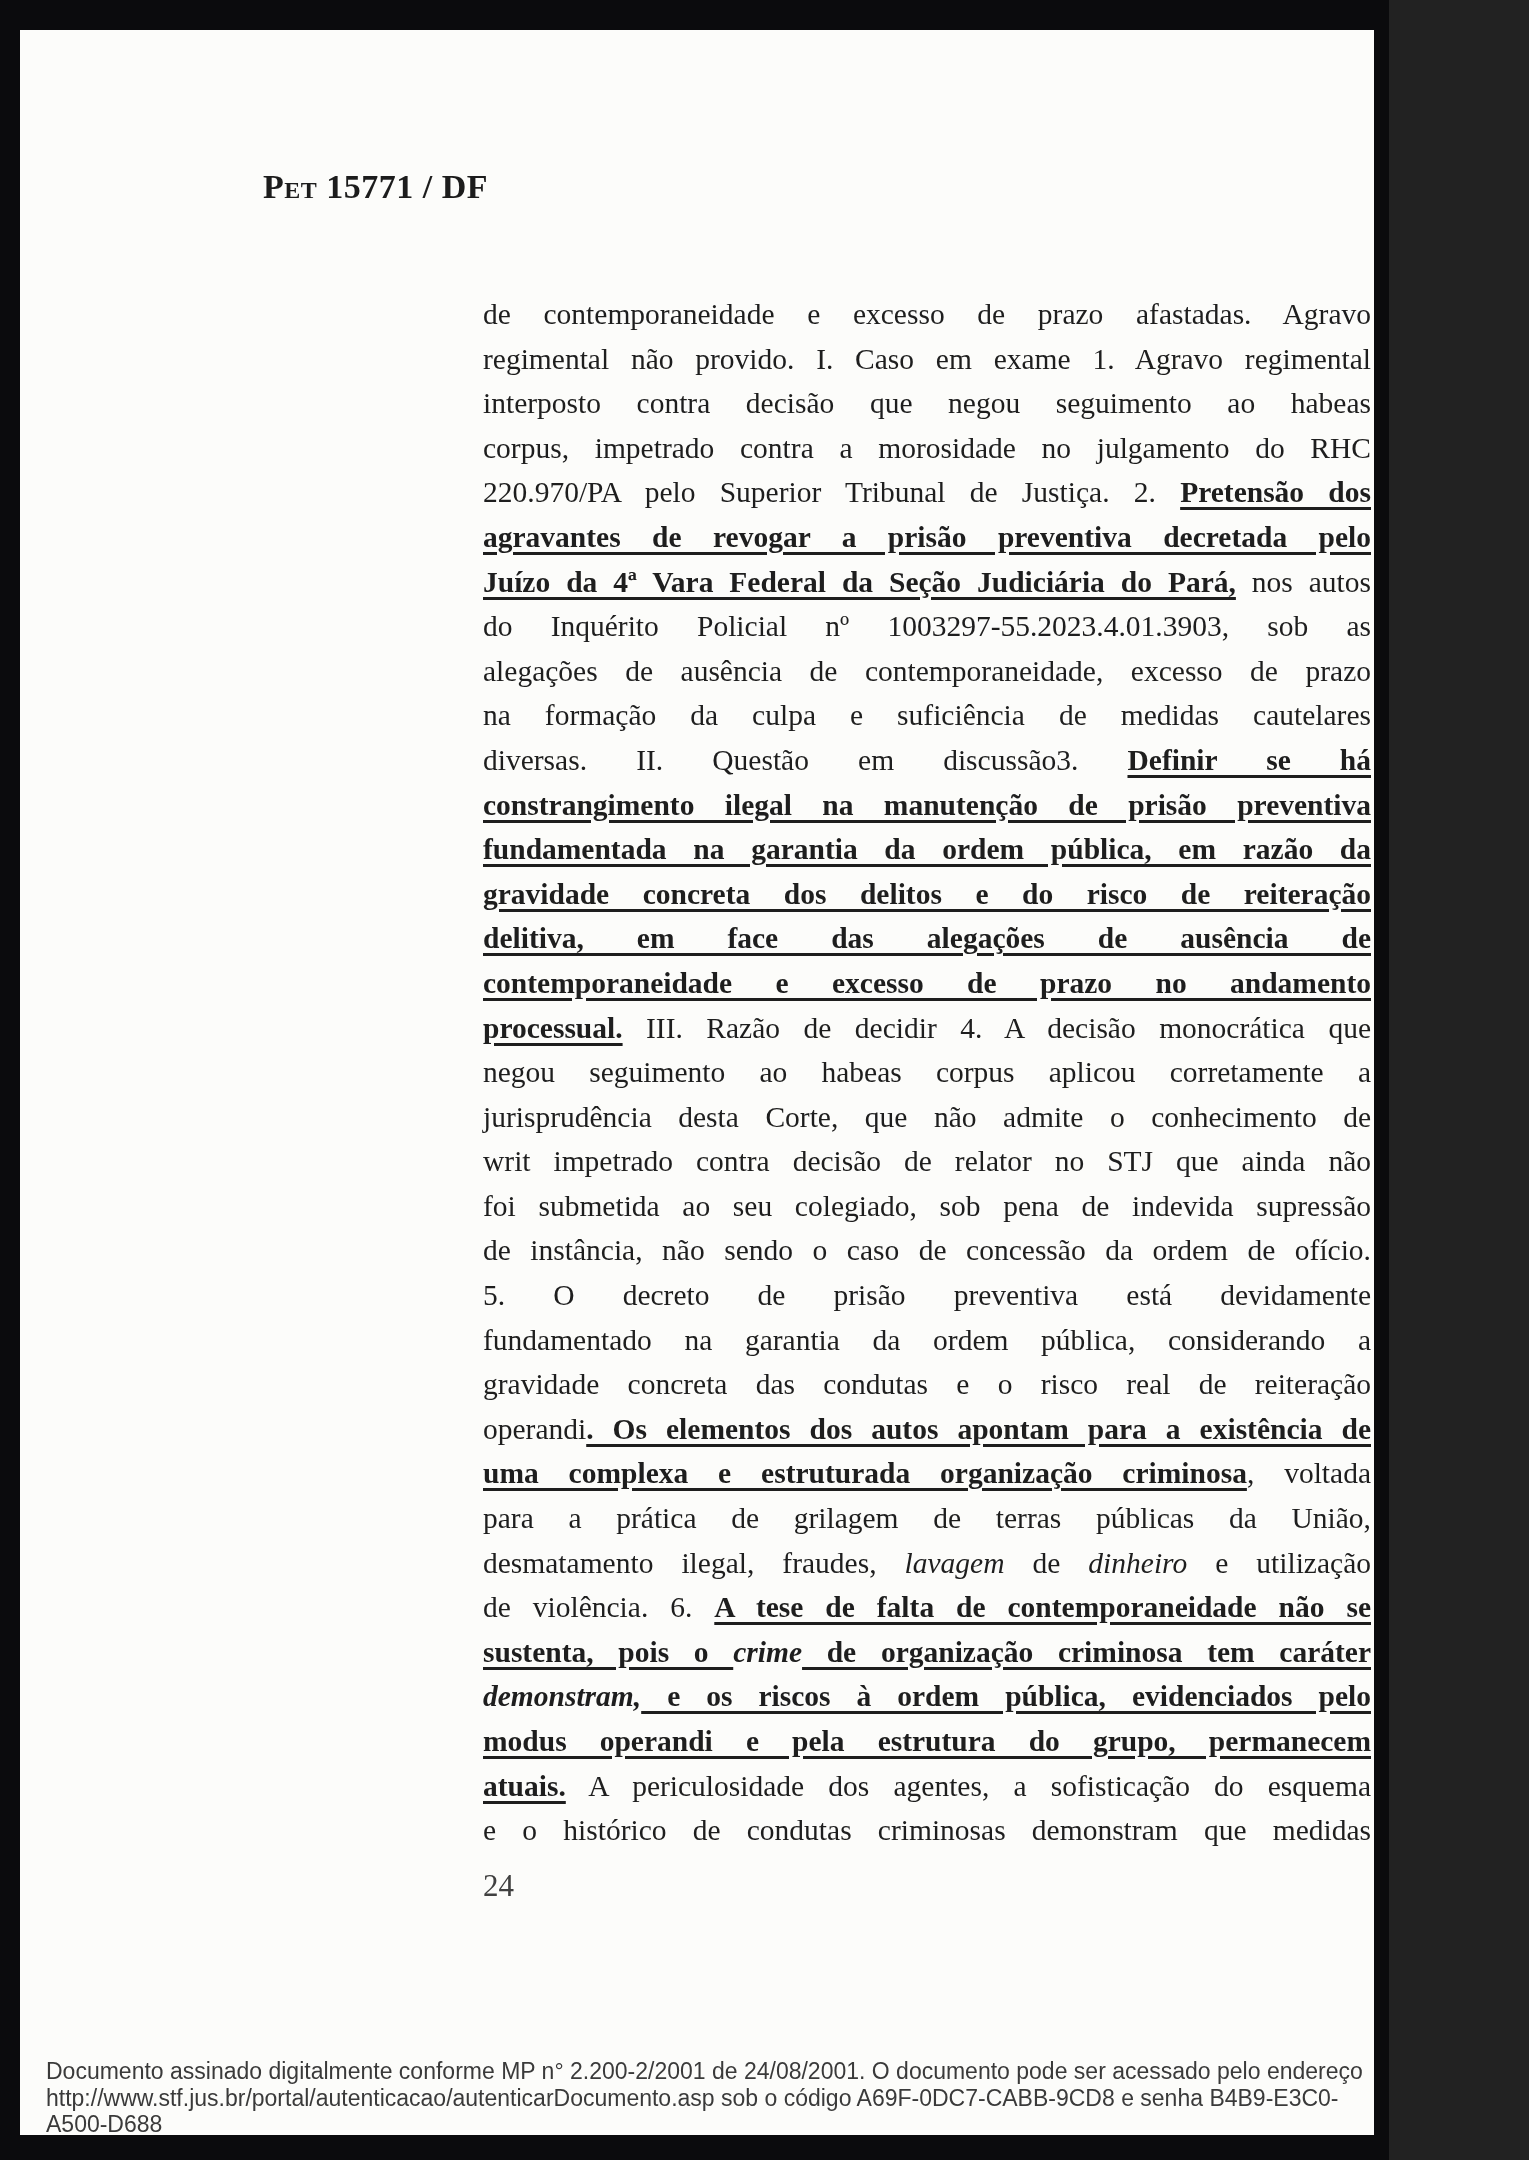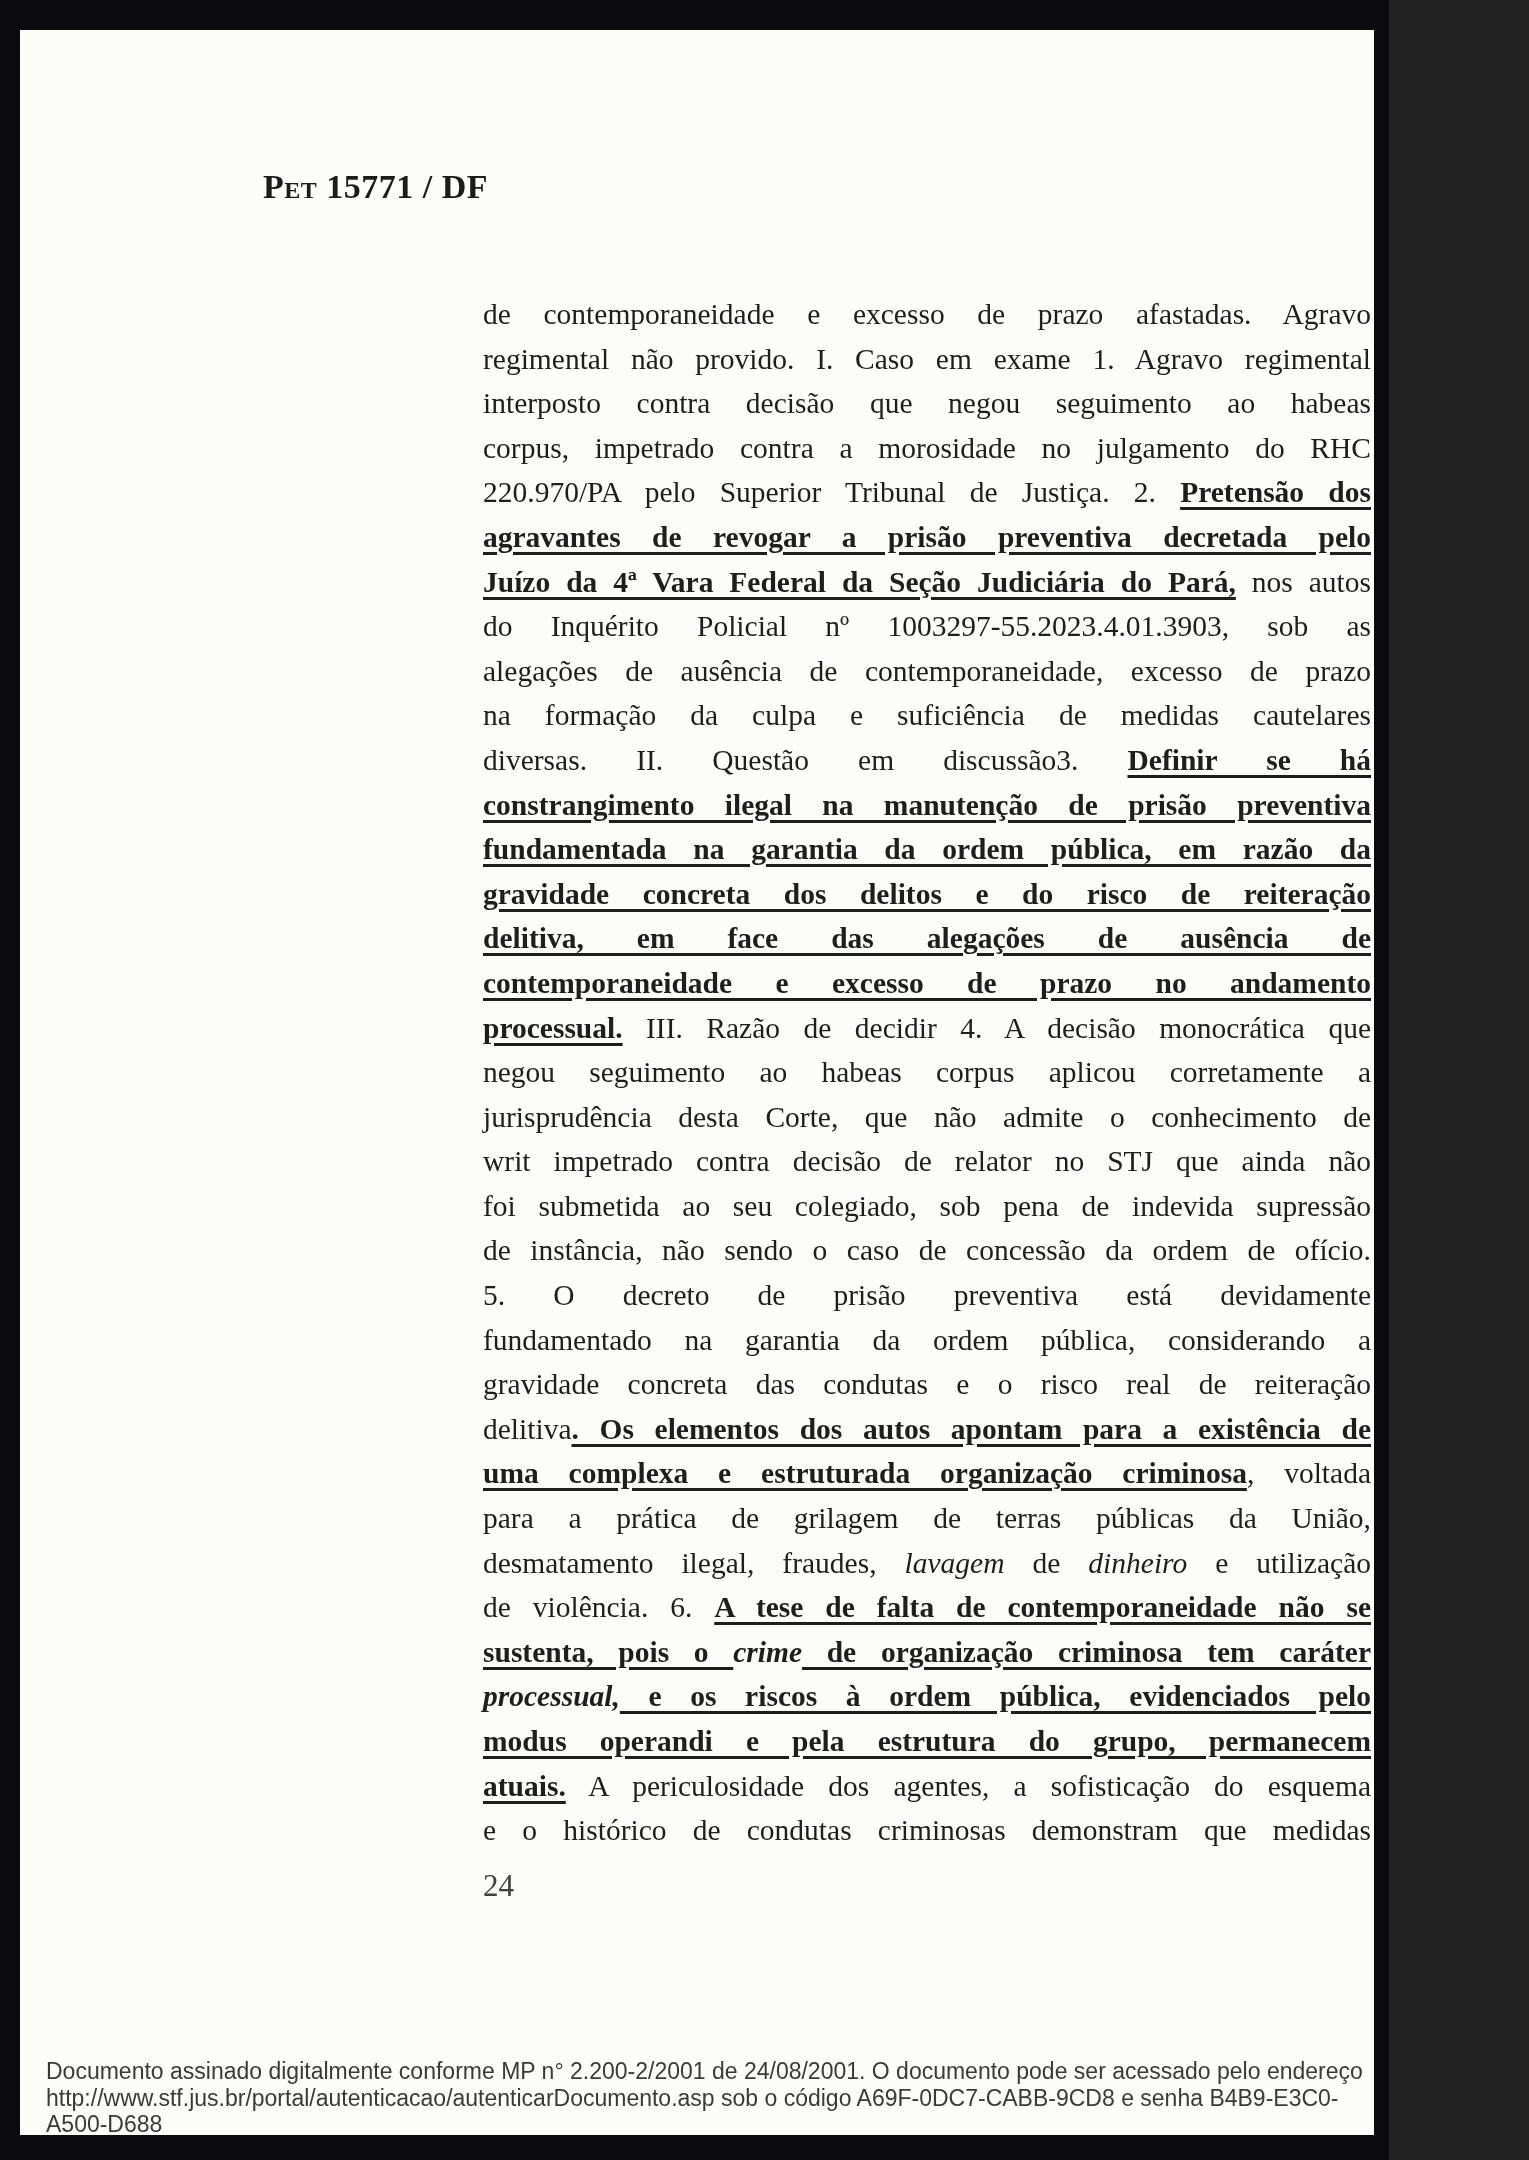--- a/index.html
+++ b/index.html
@@ -97,27 +97,27 @@
         <div class="body-line"><span class="seg-bu">contemporaneidade e excesso de prazo no andamento</span></div>
         <div class="body-line"><span class="seg-bu">processual.</span><span class="seg-r"> III. Razão de decidir 4. A decisão monocrática que</span></div>
         <div class="body-line"><span class="seg-r">negou seguimento ao habeas corpus aplicou corretamente a</span></div>
         <div class="body-line"><span class="seg-r">jurisprudência desta Corte, que não admite o conhecimento de</span></div>
         <div class="body-line"><span class="seg-r">writ impetrado contra decisão de relator no STJ que ainda não</span></div>
         <div class="body-line"><span class="seg-r">foi submetida ao seu colegiado, sob pena de indevida supressão</span></div>
         <div class="body-line"><span class="seg-r">de instância, não sendo o caso de concessão da ordem de ofício.</span></div>
         <div class="body-line"><span class="seg-r">5. O decreto de prisão preventiva está devidamente</span></div>
         <div class="body-line"><span class="seg-r">fundamentado na garantia da ordem pública, considerando a</span></div>
         <div class="body-line"><span class="seg-r">gravidade concreta das condutas e o risco real de reiteração</span></div>
-        <div class="body-line"><span class="seg-r">delitiva</span><span class="seg-bu">. Os elementos dos autos apontam para a existência de</span></div>
+        <div class="body-line"><span class="seg-r">operandi</span><span class="seg-bu">. Os elementos dos autos apontam para a existência de</span></div>
         <div class="body-line"><span class="seg-bu">uma complexa e estruturada organização criminosa</span><span class="seg-r">, voltada</span></div>
         <div class="body-line"><span class="seg-r">para a prática de grilagem de terras públicas da União,</span></div>
         <div class="body-line"><span class="seg-r">desmatamento ilegal, fraudes, </span><span class="seg-i">lavagem</span><span class="seg-r"> de </span><span class="seg-i">dinheiro</span><span class="seg-r"> e utilização</span></div>
         <div class="body-line"><span class="seg-r">de violência. 6. </span><span class="seg-bu">A tese de falta de contemporaneidade não se</span></div>
         <div class="body-line"><span class="seg-bu">sustenta, pois o </span><span class="seg-bui">crime</span><span class="seg-bu"> de organização criminosa tem caráter</span></div>
-        <div class="body-line"><span class="seg-bui">processual,</span><span class="seg-bu"> e os riscos à ordem pública, evidenciados pelo</span></div>
+        <div class="body-line"><span class="seg-bui">demonstram,</span><span class="seg-bu"> e os riscos à ordem pública, evidenciados pelo</span></div>
         <div class="body-line"><span class="seg-bu">modus operandi e pela estrutura do grupo, permanecem</span></div>
         <div class="body-line"><span class="seg-bu">atuais.</span><span class="seg-r"> A periculosidade dos agentes, a sofisticação do esquema</span></div>
         <div class="body-line"><span class="seg-r">e o histórico de condutas criminosas demonstram que medidas</span></div>
       </div>
 
     <div class="page-number">24</div>
 
     <div class="footer">
       <div>Documento assinado digitalmente conforme MP n° 2.200-2/2001 de 24/08/2001. O documento pode ser acessado pelo endereço</div>
       <div>http://www.stf.jus.br/portal/autenticacao/autenticarDocumento.asp sob o código A69F-0DC7-CABB-9CD8 e senha B4B9-E3C0-A500-D688</div>

